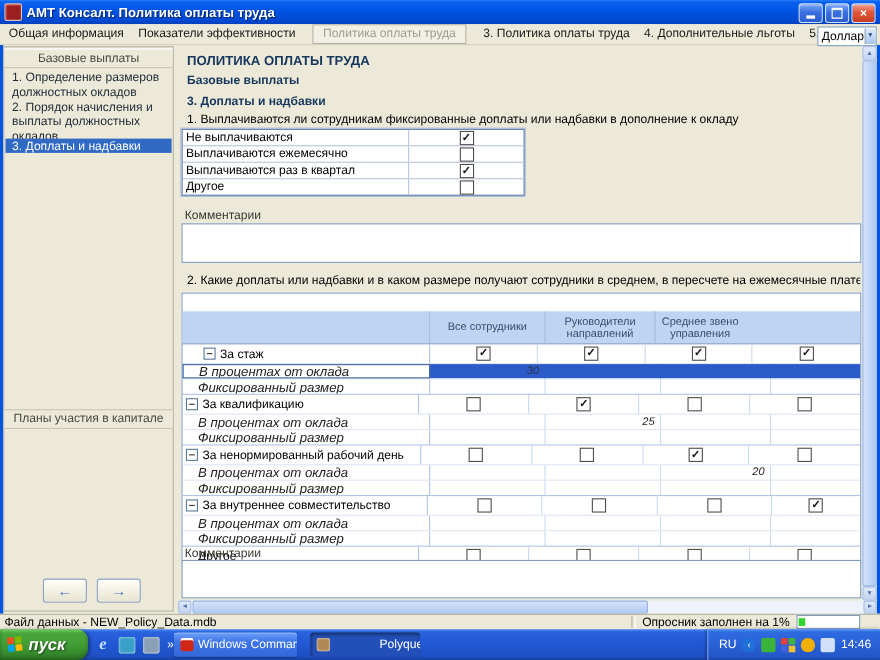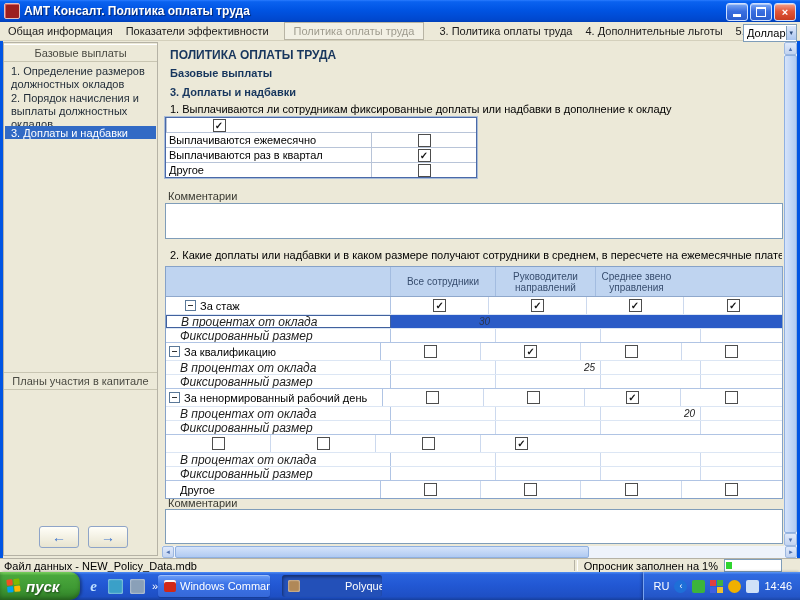--- a/index.html
+++ b/index.html
@@ -64,21 +64,21 @@
   .t1r .lab{flex:1;padding-left:3px;white-space:nowrap;overflow:hidden;}
   .t1r .ckc{width:104px;border-left:1px solid #b8c4d8;align-self:stretch;display:flex;align-items:center;justify-content:center;}
 
   
   .cb{width:11px;height:11px;background:#fff;border:1px solid #4d4d4d;box-sizing:content-box;
       display:inline-flex;align-items:center;justify-content:center;font-size:10px;line-height:11px;font-weight:bold;color:#111;}
   .cb[data-checked="true"]::before{content:"✓";}
 
   
   .t2{position:absolute;left:5px;top:226px;width:618px;border:1px solid #86a2c8;background:#fff;box-sizing:border-box;}
-  .t2h{display:flex;height:29px;background:#BFD4F0;border-bottom:1px solid #8fa8cc;}
+  .t2h{display:flex;height:29px;background:#BFD4F0;border-bottom:1px solid #8fa8cc;margin-top:16px;}
   .t2hc{border-right:1px solid #a3bce0;box-sizing:border-box;display:flex;align-items:center;justify-content:center;
         text-align:center;font-size:10px;color:#374d6e;line-height:11px;padding:1px 2px;}
   .t2hc:last-child{border-right:none;}
   .t2r{display:flex;}
   .t2r.grow{height:17px;border-top:1px solid #b0c4e4;}
   .t2r.grow:first-child{border-top:none;margin-left:16px;}
   .t2r.srow{height:13px;border-top:1px solid #dce6f4;}
   .t2c{box-sizing:border-box;border-right:1px solid #ccd9ee;display:flex;align-items:center;overflow:hidden;}
   .t2c:last-child{border-right:none;}
   .t2c.lab{border-right:1px solid #b0c4e4;}
@@ -184,20 +184,21 @@
   </div>
 
   <div class="abs content">
     <div class="h-title">ПОЛИТИКА ОПЛАТЫ ТРУДА</div>
     <div class="h-sub">Базовые выплаты</div>
     <div class="h-sec">3. Доплаты и надбавки</div>
     <div class="q1">1. Выплачиваются ли сотрудникам фиксированные доплаты или надбавки в дополнение к окладу</div>
 
     <div class="t1">
         <div class="t1r">
+          <div class="lab">Не выплачиваются</div>
           <div class="ckc">
             <span class="cb" data-checked="true"></span>
           </div>
         </div>
         <div class="t1r">
           <div class="lab">Выплачиваются ежемесячно</div>
           <div class="ckc">
             <span class="cb" data-checked="false"></span>
           </div>
         </div>
@@ -324,20 +325,26 @@
             <div class="t2c val" style="width: 81px;"></div>
           </div>
           <div class="t2r srow">
             <div class="t2c lab sublab" style="width: 225px;">Фиксированный размер</div>
             <div class="t2c val" style="width: 105px;"></div>
             <div class="t2c val" style="width: 105px;"></div>
             <div class="t2c val" style="width: 100px;"></div>
             <div class="t2c val" style="width: 81px;"></div>
           </div>
           <div class="t2r grow">
+            <div class="t2c lab" style="width: 225px;">
+              <span class="glab">
+                <span class="minus"></span>
+                <span>За внутреннее совместительство</span>
+              </span>
+            </div>
             <div class="t2c ckc2" style="width: 105px;">
               <span class="cb" data-checked="false"></span>
             </div>
             <div class="t2c ckc2" style="width: 105px;">
               <span class="cb" data-checked="false"></span>
             </div>
             <div class="t2c ckc2" style="width: 105px;">
               <span class="cb" data-checked="false"></span>
             </div>
             <div class="t2c ckc2" style="width: 81px;">

